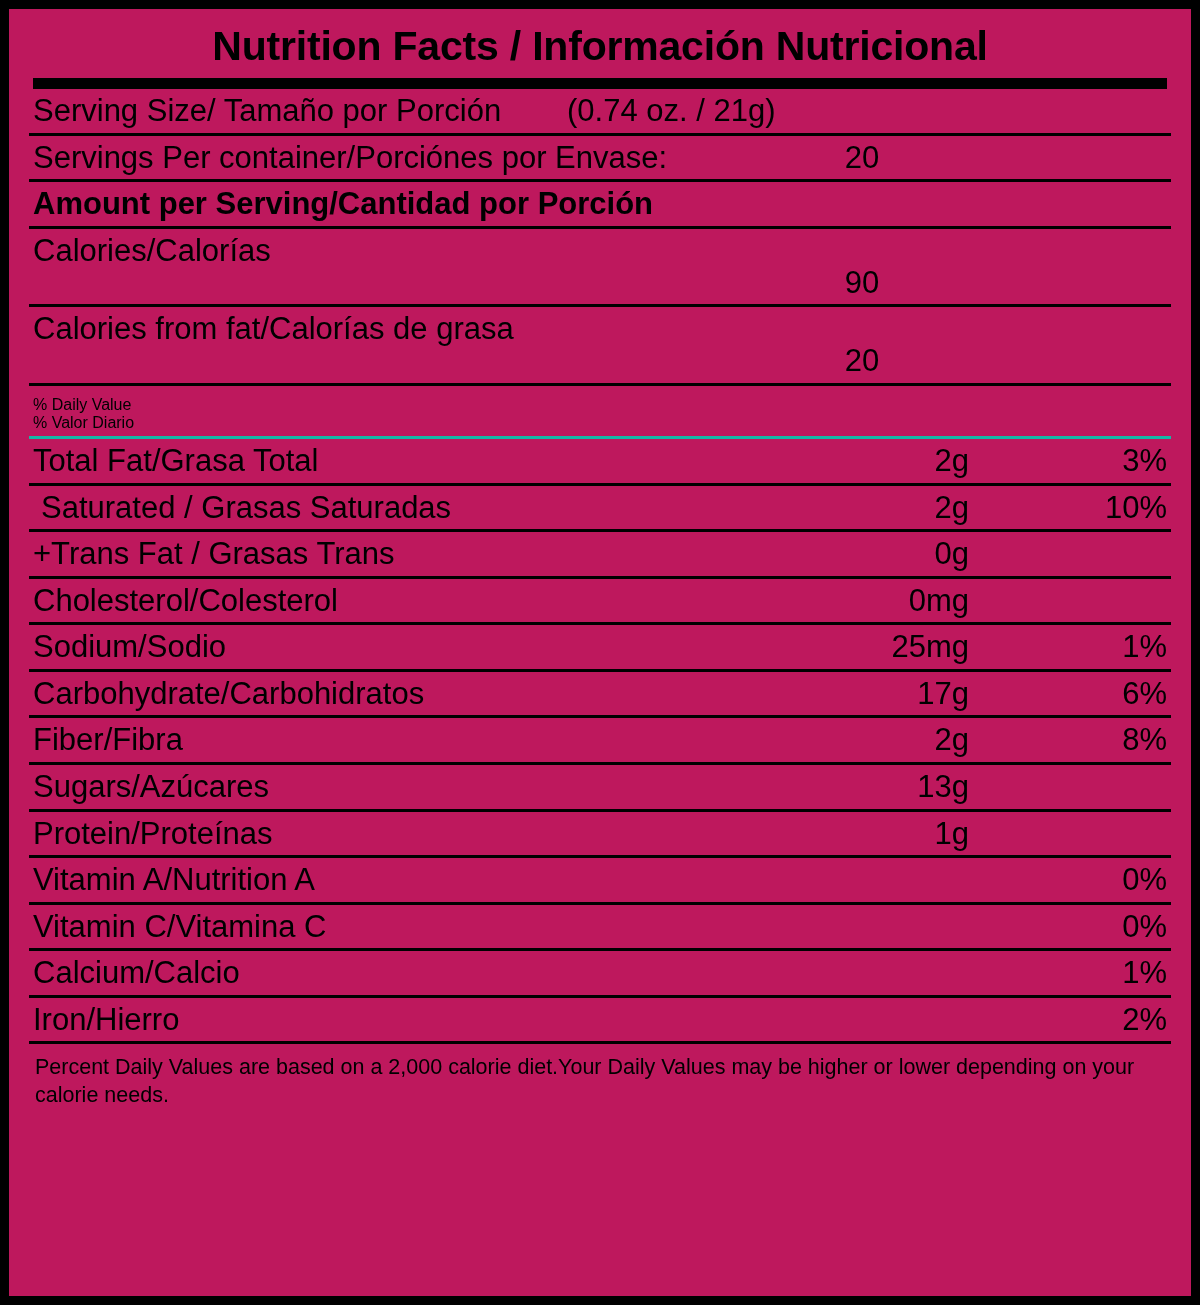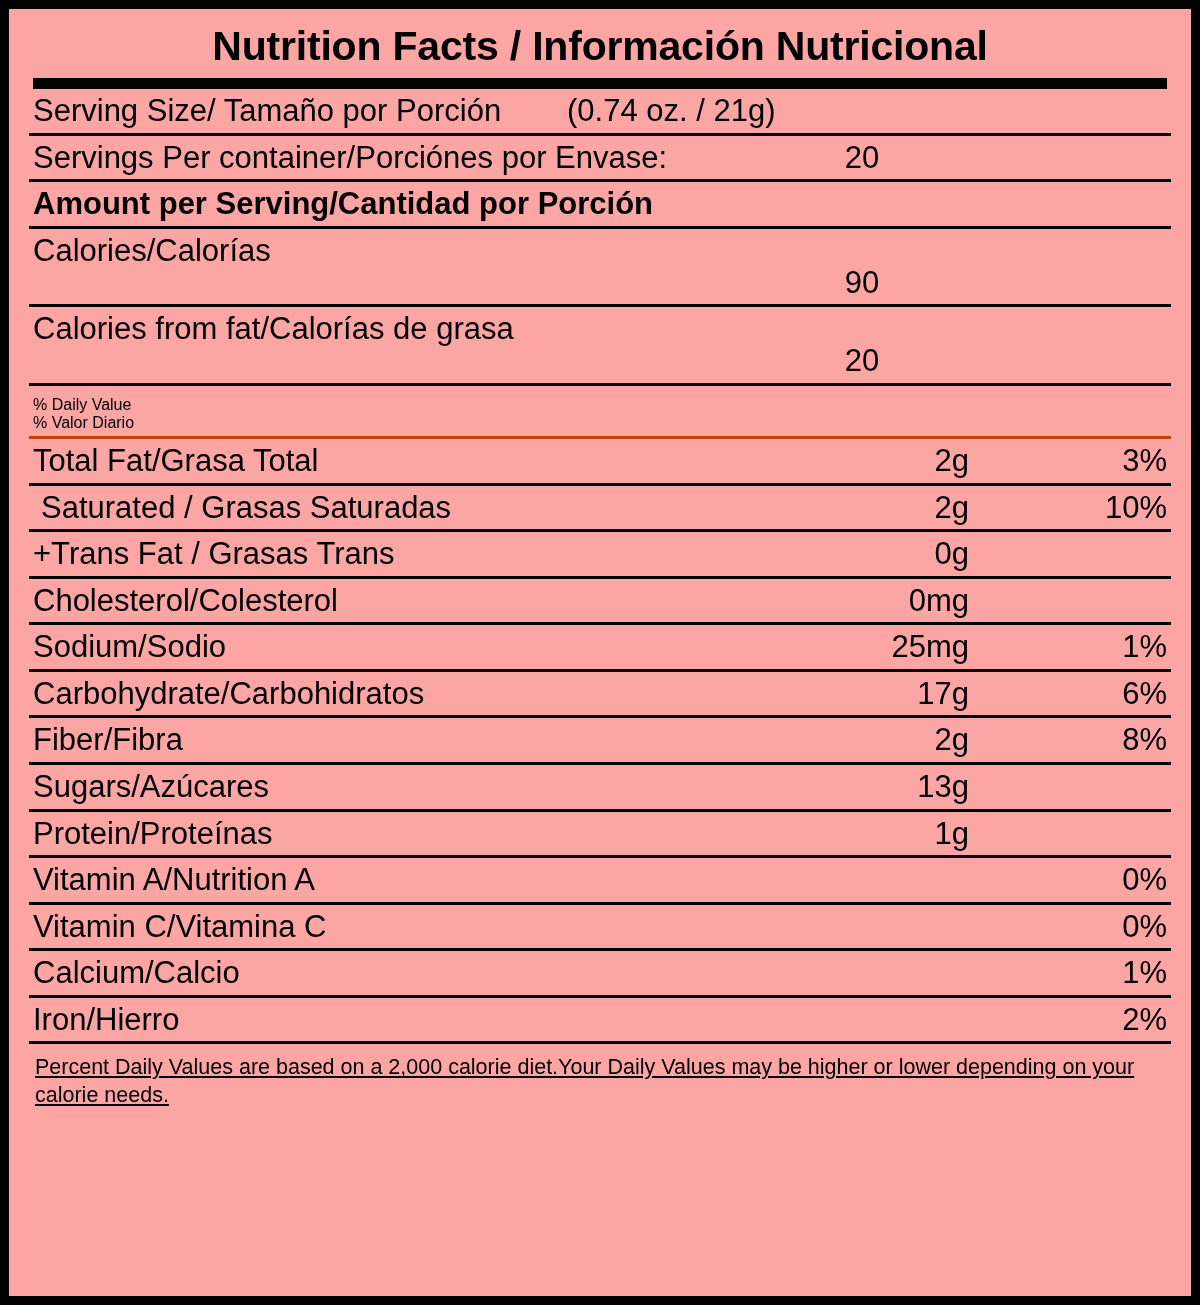--- a/index.html
+++ b/index.html
@@ -9,21 +9,21 @@
   }
   body {
     font-family: "Liberation Sans", sans-serif;
     color: #000000;
   }
   .panel {
     width: 1200px;
     height: 1305px;
     box-sizing: border-box;
     border: 9px solid #000;
-    background: #fca5a5;
+    background: #be185d;
     padding: 10px 20px 6px 20px;
   }
   .title {
     text-align: center;
     font-size: 41px;
     font-weight: bold;
     letter-spacing: -0.2px;
     margin: 6px 0 10px 0;
     line-height: 1.05;
   }
@@ -75,30 +75,29 @@
     text-align: center;
     padding-right: 0;
   }
   .cal-row .amt {
     text-align: center;
     padding-right: 0;
     margin-top: 32px;
   }
   .dv-headblock {
     padding: 10px 4px 4px 4px;
-    border-bottom: 3px solid #c2410c;
+    border-bottom: 3px solid #14b8a6;
   }
   .footnote {
     padding: 10px 6px 0 6px;
     font-size: 21.5px;
     line-height: 1.27;
   }
   .footnote p {
     margin: 0 0 3px 0;
-    text-decoration: underline;
   }
 </style>
 </head>
 <body>
 
 <div class="panel">
 
   <div class="title">Nutrition Facts / Información Nutricional</div>
 
   <div class="rule-thick"></div>

